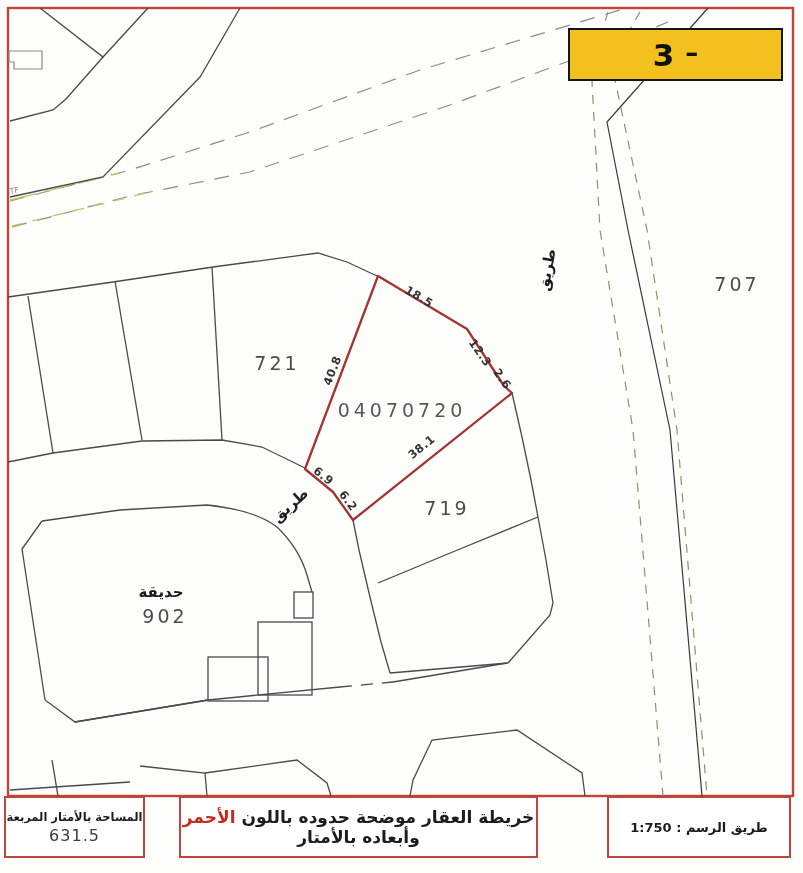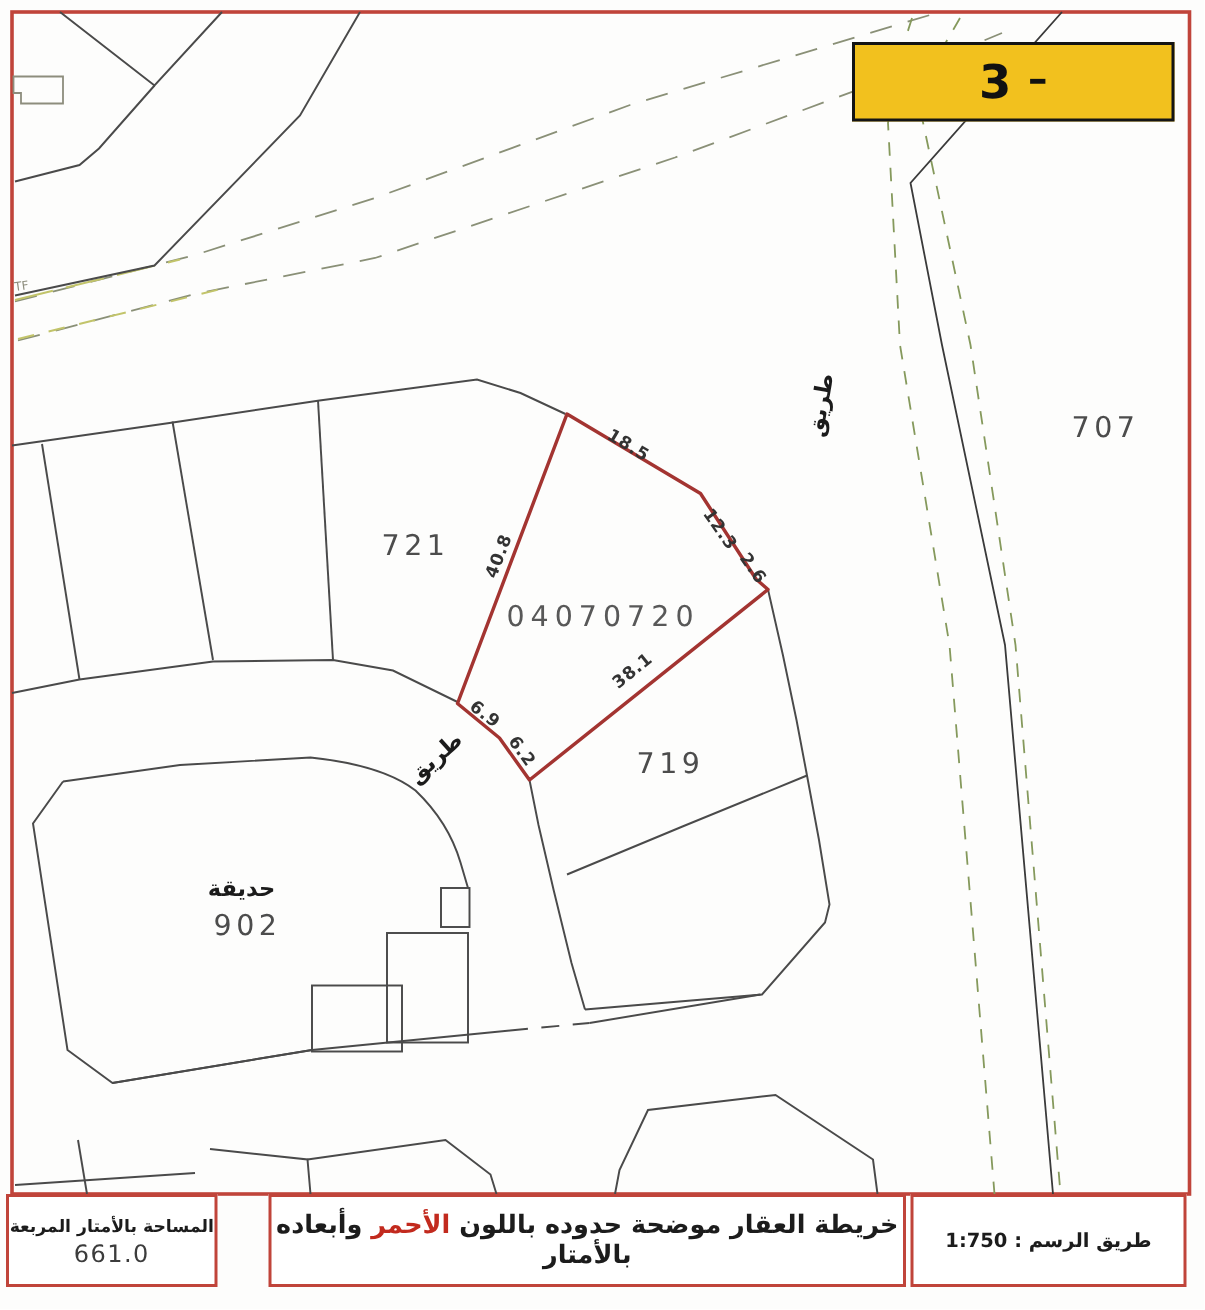--- a/index.html
+++ b/index.html
@@ -20,21 +20,21 @@
   .badge .a{font-size:24px;letter-spacing:1px;}
   
   .fbox{
     position:absolute;border:2px solid #c0443a;background:#fff;box-sizing:border-box;
     display:flex;flex-direction:column;align-items:center;justify-content:center;
     color:#1c1c1c;
   }
   #f-area{left:4px;top:796px;width:141px;height:62px;}
   #f-area .lbl{font-size:11.5px;font-weight:bold;line-height:1.4;}
   #f-area .val{font-size:16px;color:#3c3c3c;letter-spacing:1px;margin-top:1px;}
-  #f-note{left:179px;top:796px;width:425px;height:62px;}
+  #f-note{left:179px;top:796px;width:359px;height:62px;}
   #f-note .txt{font-size:17px;font-weight:bold;direction:rtl;text-align:center;line-height:1.2;}
   #f-note .red{color:#c22a1e;}
   #f-scale{left:607px;top:796px;width:184px;height:62px;}
   #f-scale .txt{font-size:13px;font-weight:bold;direction:rtl;}
   
   text{font-family:"DejaVu Sans", sans-serif;}
   .plotnum{fill:#4c4c4c;font-size:19px;letter-spacing:3px;}
   .parcelnum{fill:#585858;font-size:19px;letter-spacing:4px;}
   .dim{fill:#333;font-size:11.5px;font-weight:bold;letter-spacing:0.5px;}
   .roadlbl{fill:#1b1b1b;font-size:15px;font-weight:bold;}
@@ -132,21 +132,21 @@
     <text class="dim" x="345" y="503" text-anchor="middle" transform="rotate(54 345 503)">6.2</text>
   </svg>
 
   <div class="badge">
     <span class="n">3</span>
     <span class="sep">–</span>
   </div>
 
   <div class="fbox" id="f-area">
     <div class="lbl" dir="rtl">المساحة بالأمتار المربعة</div>
-    <div class="val">661.0</div>
+    <div class="val">631.5</div>
   </div>
 
   <div class="fbox" id="f-note">
     <div class="txt"><span>خريطة العقار موضحة حدوده باللون </span><span class="red">الأحمر</span><span> وأبعاده بالأمتار</span></div>
   </div>
 
   <div class="fbox" id="f-scale">
     <div class="txt">طريق الرسم : 1:750</div>
   </div>
 

